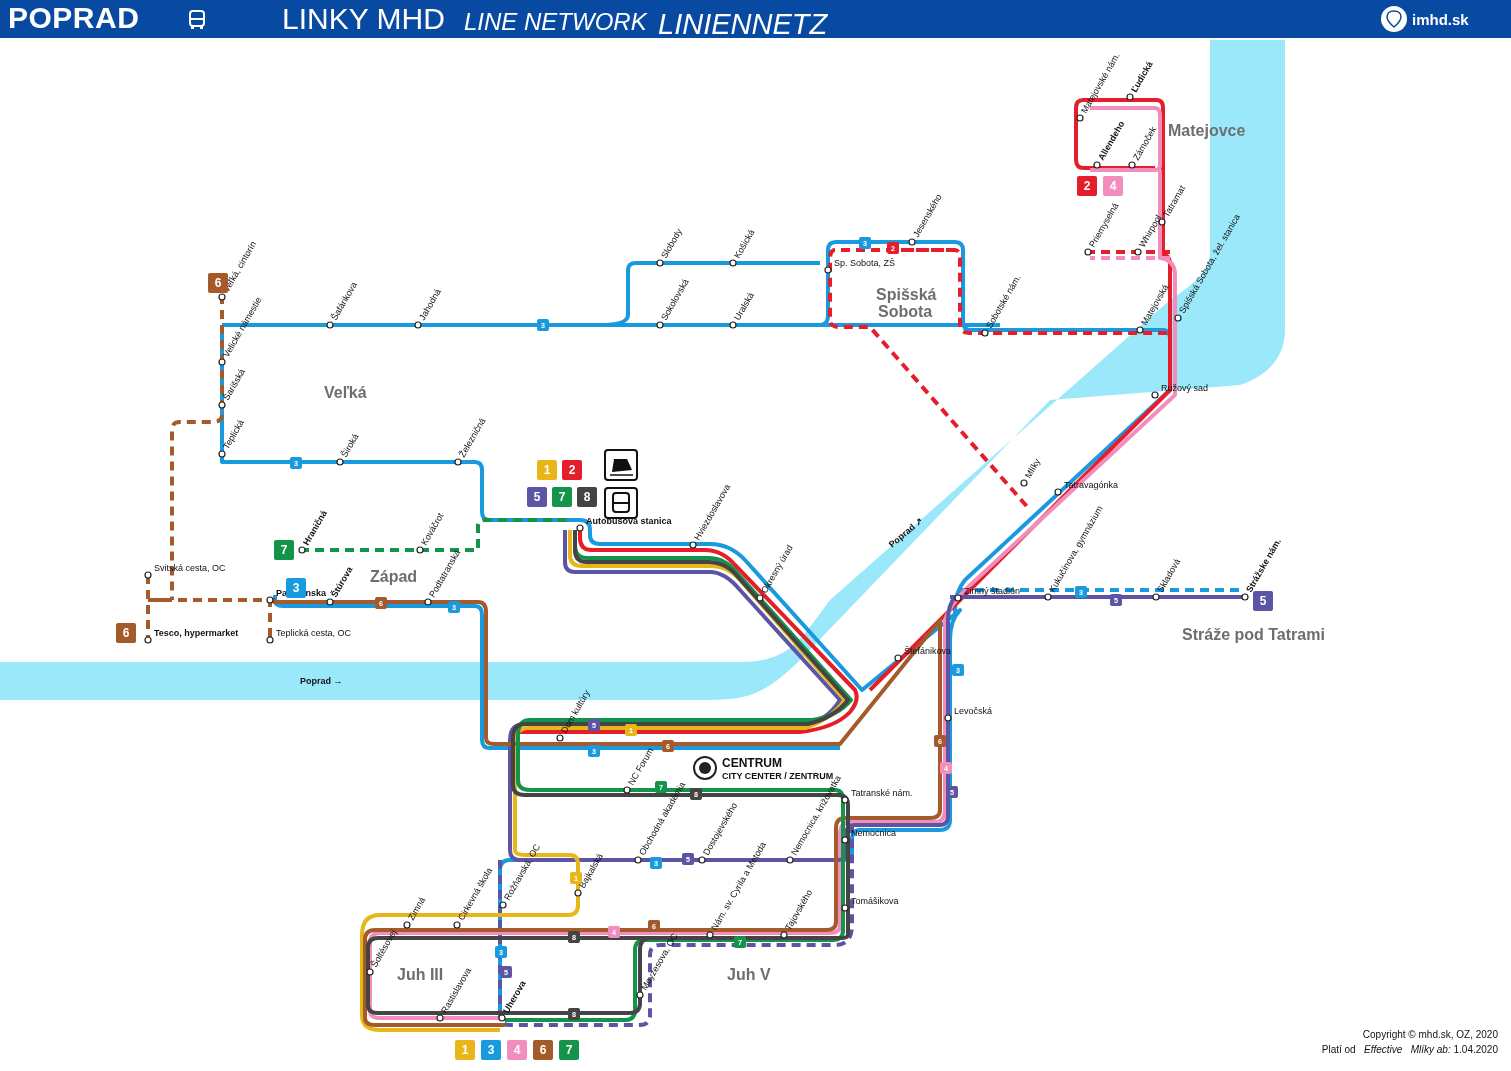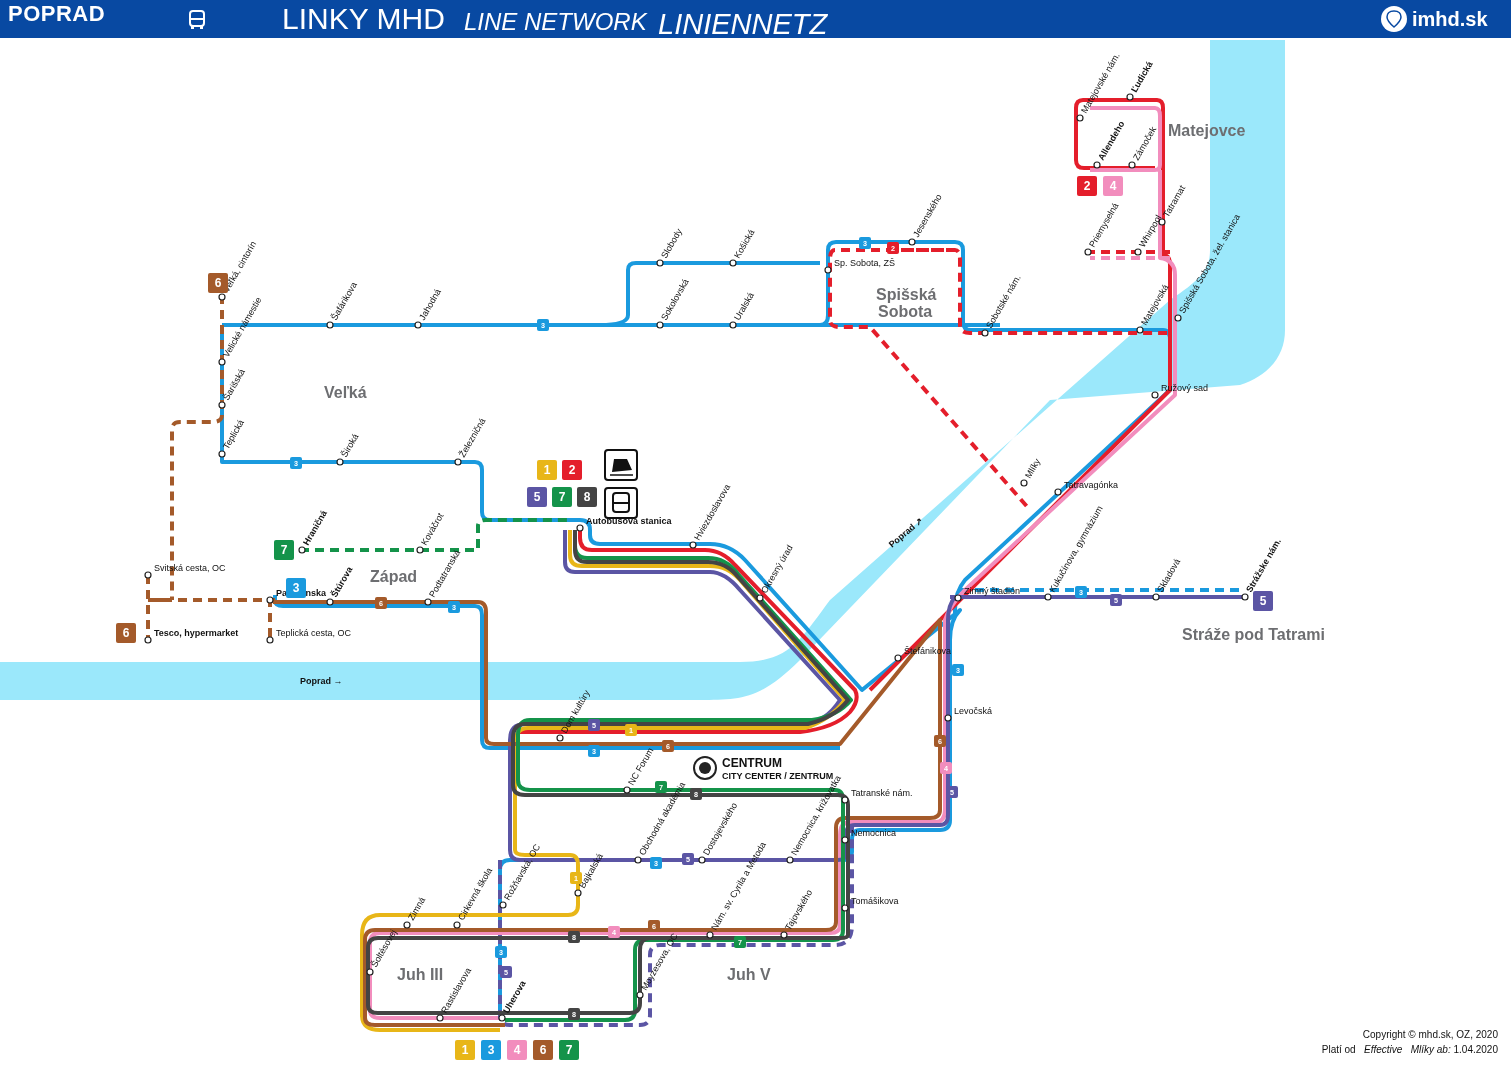--- a/index.html
+++ b/index.html
@@ -1,25 +1,25 @@
 <!DOCTYPE html>
 <html><head>
 <meta charset="utf-8">
 <style>
   html, body { margin: 0; padding: 0; background: #fff; }
   body { width: 1511px; height: 1071px; position: relative; overflow: hidden; font-family: "Liberation Sans", sans-serif; }
   .header { position: absolute; left: 0; top: 0; width: 1511px; height: 38px; background: #0849a2; color: #fff; }
-  .h-city { position: absolute; left: 8px; top: 1px; font-size: 22px; font-weight: bold; letter-spacing: 0.5px; }
+  .h-city { position: absolute; left: 8px; top: 1px; font-size: 30px; font-weight: bold; letter-spacing: 0.5px; }
   .h-bus { position: absolute; left: 186px; top: 9px; width: 22px; height: 22px; }
   .h-title { position: absolute; left: 258px; top: 2px; font-size: 30px; margin-left: 24px; }
   .h-en { position: absolute; left: 456px; top: 8px; font-size: 24px; font-style: italic; margin-left: 8px; }
   .h-de { position: absolute; left: 658px; top: 8px; font-size: 29px; font-style: italic; }
   .h-logo { position: absolute; left: 1381px; top: 5px; height: 28px; display: flex; align-items: center; }
   .h-logo-circle { width: 26px; height: 26px; border-radius: 50%; background: #fff; display: flex; align-items: center; justify-content: center; }
-  .h-logo-text { margin-left: 5px; font-size: 20px; font-weight: bold; }
+  .h-logo-text { margin-left: 5px; font-size: 15px; font-weight: bold; }
   svg#map { position: absolute; left: 0; top: 38px; }
   .footer { position: absolute; right: 13px; top: 1027px; font-size: 10px; color: #111; text-align: right; line-height: 15px; }
   .footer i { font-style: italic; }
 </style>
 </head>
 <body>
 
 <div class="header">
   <span class="h-city">POPRAD</span>
   <svg class="h-bus" viewBox="0 0 22 22">

